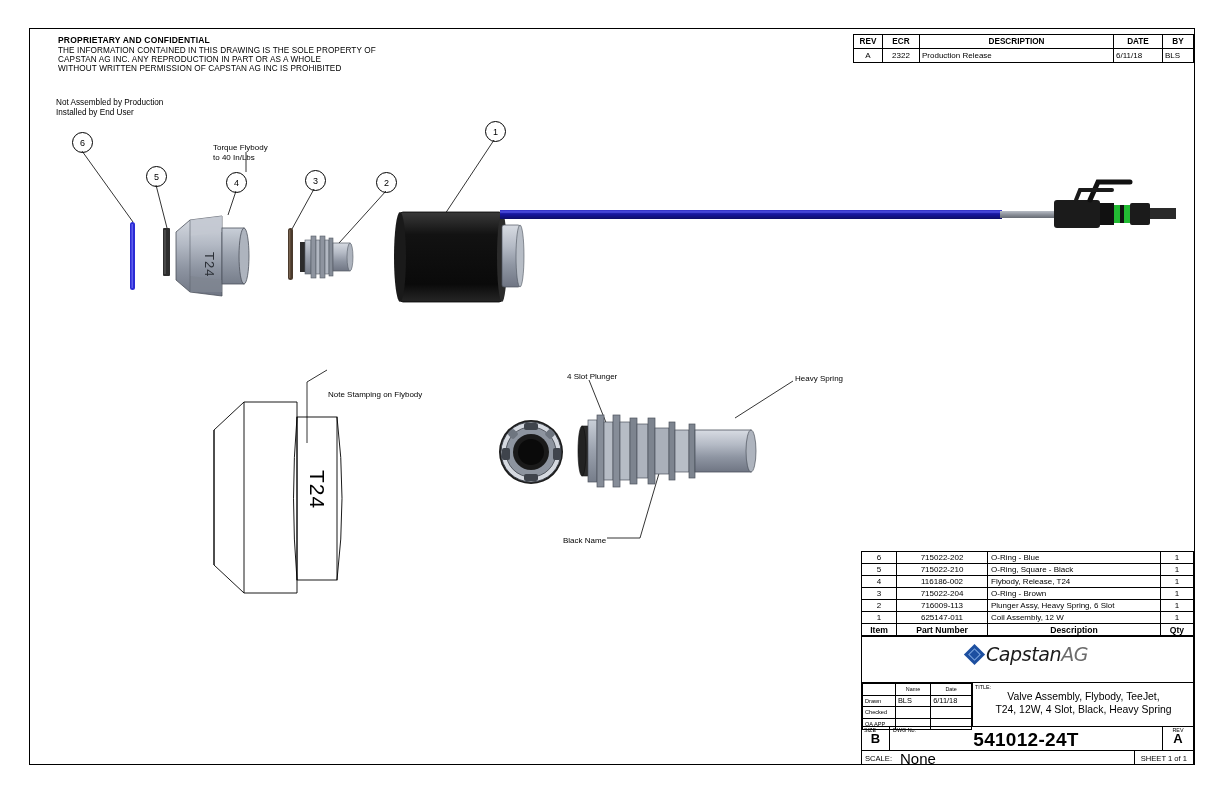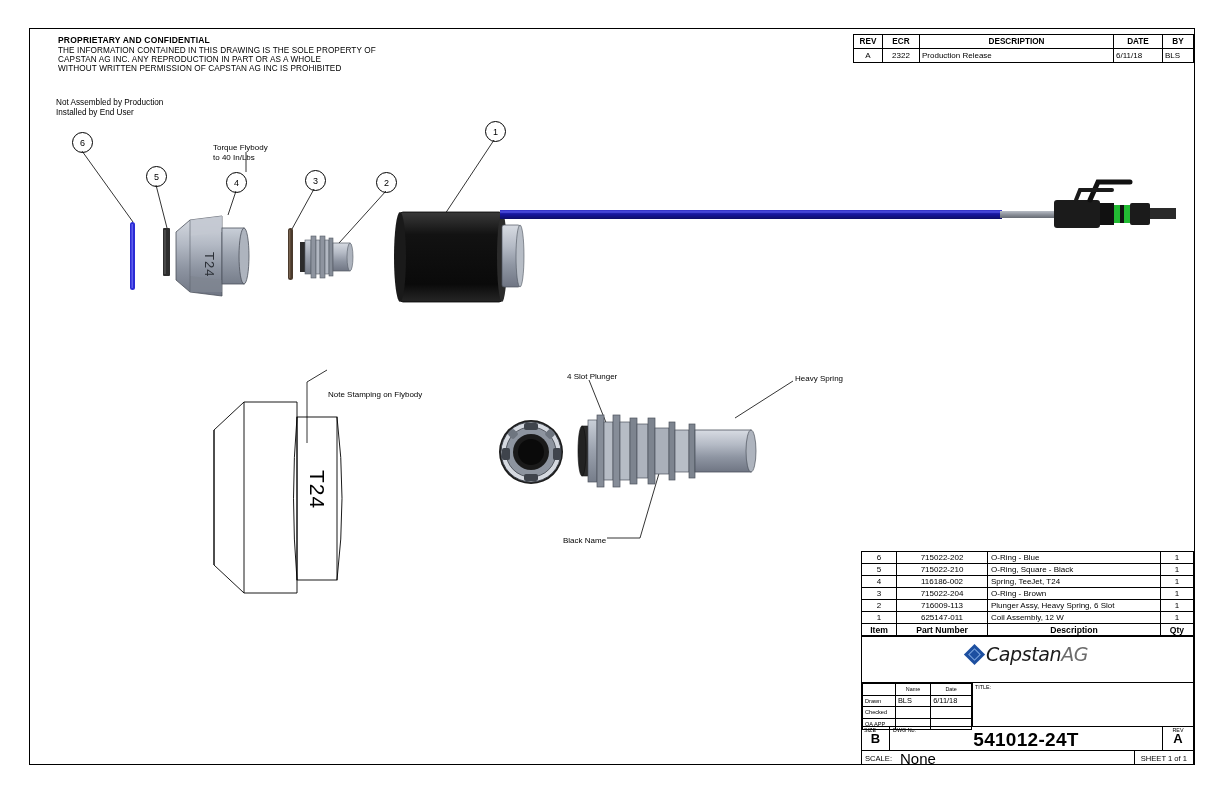--- a/index.html
+++ b/index.html
@@ -123,21 +123,21 @@
     </tr>
     <tr>
       <td class="item">5</td>
       <td class="pn">715022-210</td>
       <td class="desc">O-Ring, Square - Black</td>
       <td class="qty">1</td>
     </tr>
     <tr>
       <td class="item">4</td>
       <td class="pn">116186-002</td>
-      <td class="desc">Spring, TeeJet, T24</td>
+      <td class="desc">Flybody, Release, T24</td>
       <td class="qty">1</td>
     </tr>
     <tr>
       <td class="item">3</td>
       <td class="pn">715022-204</td>
       <td class="desc">O-Ring - Brown</td>
       <td class="qty">1</td>
     </tr>
     <tr>
       <td class="item">2</td>
@@ -190,20 +190,24 @@
           <tr>
             <td class="lab">QA APP</td>
             <td class="nm"></td>
             <td class="dt"></td>
           </tr>
         </tbody>
           </table>
       </div>
       <div class="titlecell">
         <div class="lbl">TITLE:</div>
+        <div class="val">
+          <div>Valve Assembly, Flybody, TeeJet,</div>
+          <div>T24, 12W, 4 Slot, Black, Heavy Spring</div>
+        </div>
       </div>
     </div>
 
     <div class="tb-dwg">
       <div class="cell-size">
         <div class="lbl">SIZE</div>
         <div class="val">B</div>
       </div>
       <div class="cell-dwg">
         <div class="lbl">DWG No:</div>

